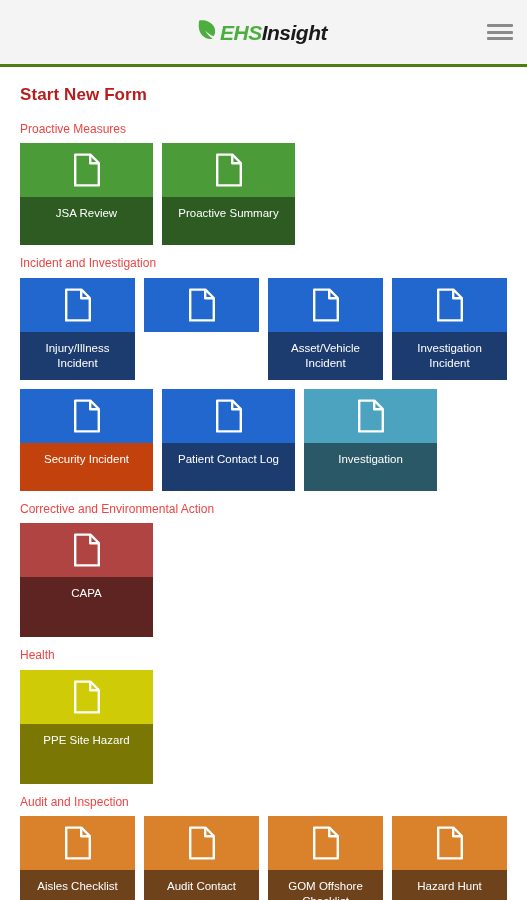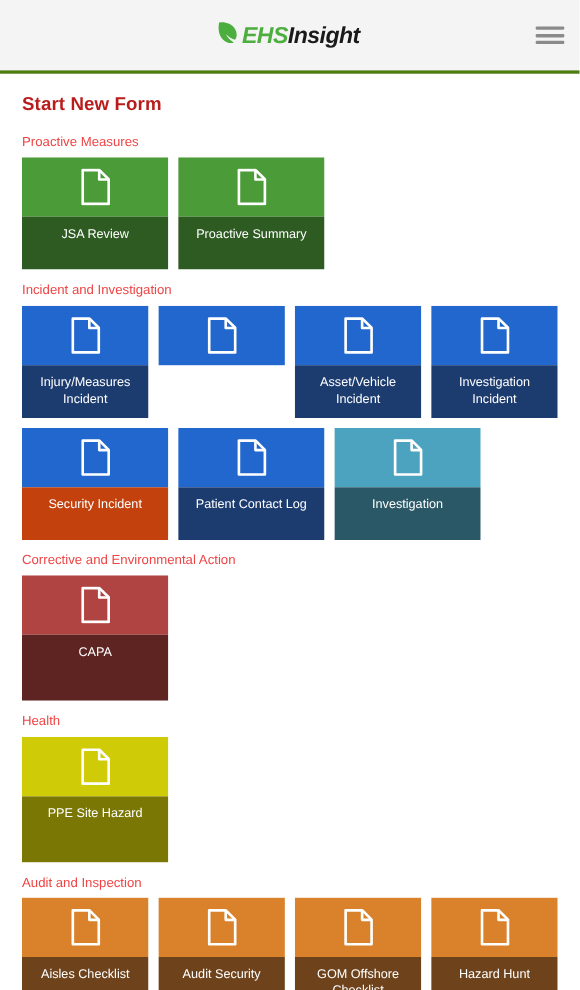--- a/index.html
+++ b/index.html
@@ -173,21 +173,21 @@
         <div class="section-label">Incident and Investigation</div>
         <div class="tile-row">
           <div class="tile">
             <div class="tile-icon-area" style="background: rgb(33, 103, 206);">
               <svg class="doc-icon" width="28" height="34" viewBox="0 0 28 34" xmlns="http://www.w3.org/2000/svg">
                 <path d="M2.2 1.6 H17.4 L25.8 10.0 V32.4 H2.2 Z" fill="none" stroke="#ffffff" stroke-width="2.4" stroke-linejoin="round"></path>
                 <path d="M17.2 1.8 V10.2 H25.6" fill="none" stroke="#ffffff" stroke-width="2.4" stroke-linejoin="round"></path>
               </svg>
             </div>
             <div class="tile-label-area" style="background: rgb(28, 60, 112);">
-              <div class="tile-label">Injury/Measures Incident</div>
+              <div class="tile-label">Injury/Illness Incident</div>
             </div>
           </div>
           <div class="tile">
             <div class="tile-icon-area" style="background: rgb(33, 103, 206);">
               <svg class="doc-icon" width="28" height="34" viewBox="0 0 28 34" xmlns="http://www.w3.org/2000/svg">
                 <path d="M2.2 1.6 H17.4 L25.8 10.0 V32.4 H2.2 Z" fill="none" stroke="#ffffff" stroke-width="2.4" stroke-linejoin="round"></path>
                 <path d="M17.2 1.8 V10.2 H25.6" fill="none" stroke="#ffffff" stroke-width="2.4" stroke-linejoin="round"></path>
               </svg>
             </div>
           </div>
@@ -297,21 +297,21 @@
             </div>
           </div>
           <div class="tile">
             <div class="tile-icon-area" style="background: rgb(217, 130, 43);">
               <svg class="doc-icon" width="28" height="34" viewBox="0 0 28 34" xmlns="http://www.w3.org/2000/svg">
                 <path d="M2.2 1.6 H17.4 L25.8 10.0 V32.4 H2.2 Z" fill="none" stroke="#ffffff" stroke-width="2.4" stroke-linejoin="round"></path>
                 <path d="M17.2 1.8 V10.2 H25.6" fill="none" stroke="#ffffff" stroke-width="2.4" stroke-linejoin="round"></path>
               </svg>
             </div>
             <div class="tile-label-area" style="background: rgb(110, 67, 28);">
-              <div class="tile-label">Audit Security</div>
+              <div class="tile-label">Audit Contact</div>
             </div>
           </div>
           <div class="tile">
             <div class="tile-icon-area" style="background: rgb(217, 130, 43);">
               <svg class="doc-icon" width="28" height="34" viewBox="0 0 28 34" xmlns="http://www.w3.org/2000/svg">
                 <path d="M2.2 1.6 H17.4 L25.8 10.0 V32.4 H2.2 Z" fill="none" stroke="#ffffff" stroke-width="2.4" stroke-linejoin="round"></path>
                 <path d="M17.2 1.8 V10.2 H25.6" fill="none" stroke="#ffffff" stroke-width="2.4" stroke-linejoin="round"></path>
               </svg>
             </div>
             <div class="tile-label-area" style="background: rgb(110, 67, 28);">

